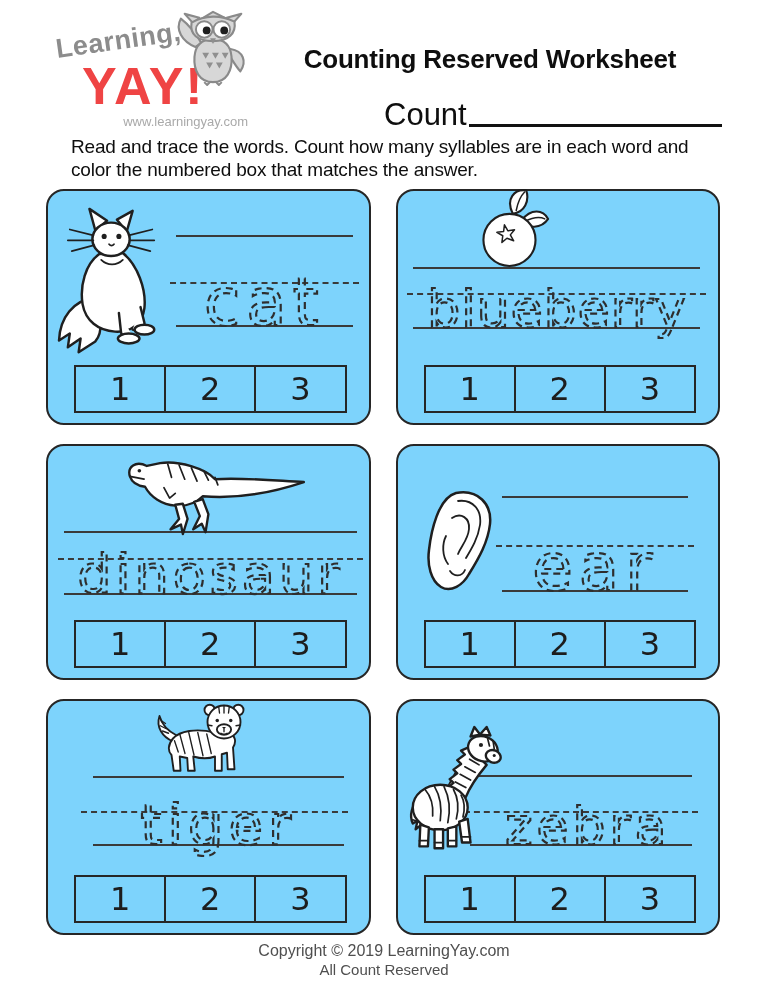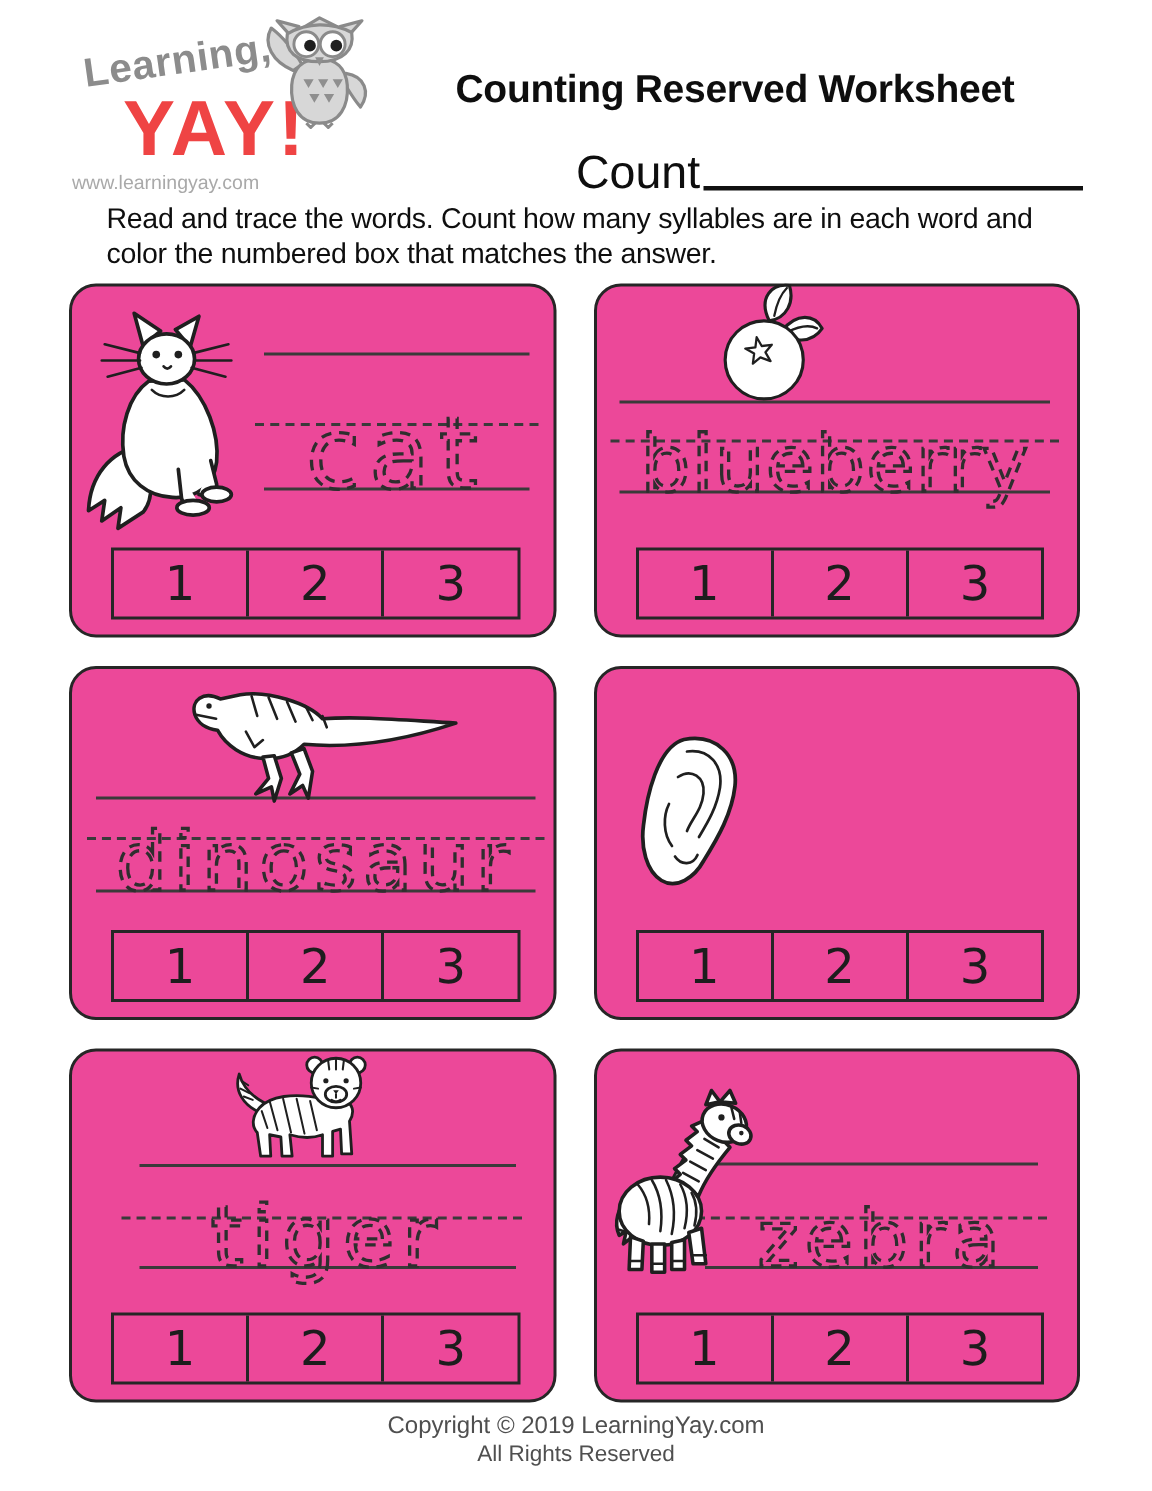--- a/index.html
+++ b/index.html
@@ -10,21 +10,21 @@
   
   .logo{position:absolute;left:48px;top:10px;width:215px;height:122px;}
   .logo-learning{
     position:absolute;left:8px;top:24px;font-size:27px;font-weight:bold;color:#8c8c8c;
     transform:rotate(-8deg);transform-origin:left center;letter-spacing:.5px;white-space:nowrap;
   }
   .logo-yay{
     position:absolute;left:34px;top:50px;font-size:52px;font-weight:bold;color:#ef4444;
     letter-spacing:2px;white-space:nowrap;line-height:1;
   }
-  .logo-url{position:absolute;left:0;top:104px;width:200px;text-align:left;font-size:13px;color:#a9a9a9;}
+  .logo-url{position:absolute;left:0;top:104px;width:200px;text-align:right;font-size:13px;color:#a9a9a9;}
   .owl{position:absolute;left:124px;top:-2px;width:82px;height:78px;}
   .owl svg{width:100%;height:100%;display:block;}
 
   .title{
     position:absolute;left:278px;top:44px;width:424px;text-align:center;
     font-size:26px;font-weight:bold;color:#0e0e0e;letter-spacing:-.2px;
   }
   .name-row{position:absolute;left:384px;top:99px;display:flex;align-items:flex-end;}
   .name-label{font-size:31px;color:#0e0e0e;line-height:1;}
   .name-line{width:253px;height:0;border-bottom:3px solid #111;margin:0 0 3px 2px;}
@@ -33,21 +33,21 @@
     position:absolute;left:71px;top:136px;width:632px;
     font-size:19px;line-height:1.2;color:#0e0e0e;letter-spacing:-.2px;
   }
 
   
   .grid{
     position:absolute;left:46px;top:189px;width:674px;
     display:grid;grid-template-columns:1fr 1fr;column-gap:25px;row-gap:19px;
   }
   .card{
-    position:relative;height:236px;background:#ec4899;
+    position:relative;height:236px;background:#7dd3fc;
     border:2.5px solid #262626;border-radius:18px;box-sizing:border-box;
   }
   .illus{position:absolute;z-index:2;}
   .illus svg{width:100%;height:100%;display:block;overflow:visible;}
   .lines{
     position:absolute;z-index:1;
     border-top:2px solid #3a3a3a;border-bottom:2px solid #3a3a3a;
   }
   .midline{position:absolute;left:-6px;right:-6px;border-top:2px dashed #3a3a3a;}
   .trace{position:absolute;left:0;top:0;width:100%;height:100%;overflow:visible;}
@@ -226,20 +226,26 @@
   <div class="card card--ear">
     <div class="illus">
       <svg viewBox="0 0 80 112">
         <path class="ink" stroke-width="2.6" d="M40 5 C62 1 76 16 74 36 C72 54 63 70 53 86 C47 97 35 105 25 99 C15 93 11 77 13 62 C15 44 22 10 40 5 Z"></path>
         <path class="ink-thin" d="M42 13 C57 11 66 22 64 37 C62 50 56 60 50 70"></path>
         <path class="ink-thin" d="M36 30 C45 24 54 30 53 41 C52 52 45 58 42 66"></path>
         <path class="ink-thin" d="M30 48 C26 56 26 68 32 76"></path>
         <path class="ink-thin" d="M34 83 C38 89 46 89 49 82"></path>
       </svg>
     </div>
+    <div class="lines">
+      <div class="midline"></div>
+      <svg class="trace">
+        <text x="50%" y="92" text-anchor="middle" font-size="66" letter-spacing="6">ear</text>
+      </svg>
+    </div>
     <div class="numrow">
       <div class="numcell">1</div>
       <div class="numcell">2</div>
       <div class="numcell">3</div>
     </div>
   </div>
 
   <div class="card card--tiger">
     <div class="illus">
       <svg viewBox="0 0 140 112">
@@ -306,14 +312,14 @@
       <div class="numcell">1</div>
       <div class="numcell">2</div>
       <div class="numcell">3</div>
     </div>
   </div>
 
 </div>
 
 <div class="footer">
   <div class="footer-line1">Copyright © 2019 LearningYay.com</div>
-  <div class="footer-line2">All Rights Reserved</div>
+  <div class="footer-line2">All Count Reserved</div>
 </div>
 
 </body></html>

